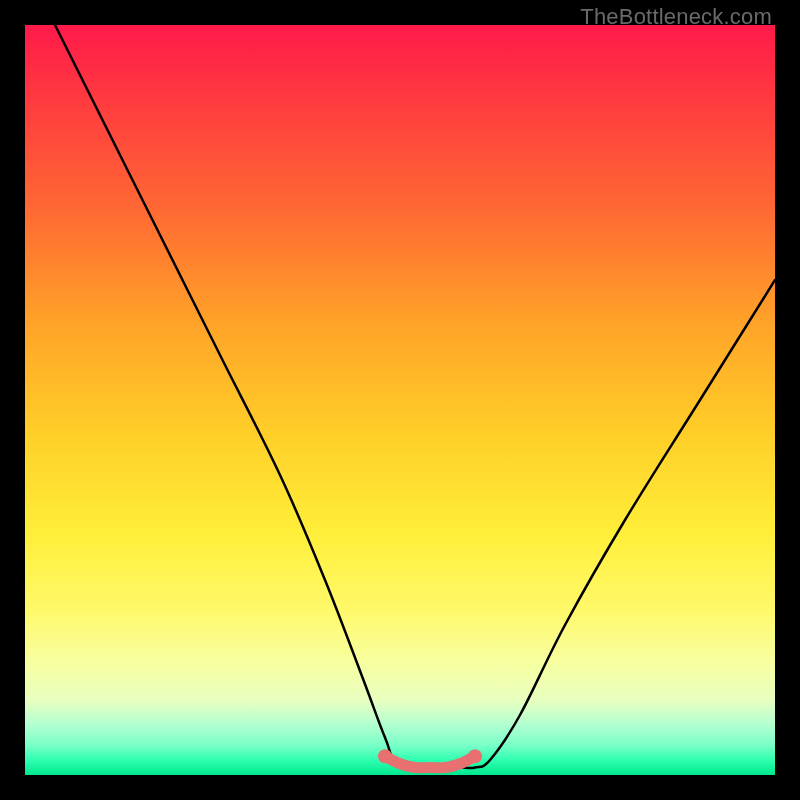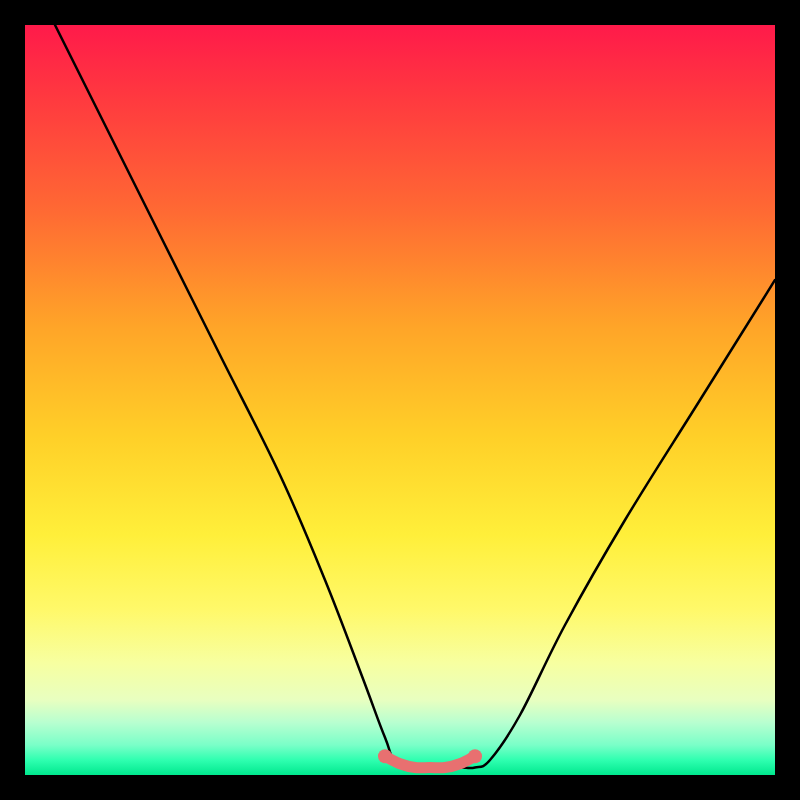--- a/index.html
+++ b/index.html
@@ -55,20 +55,21 @@
   }
   svg.curve {
     position: absolute;
     inset: 0;
   }
 </style>
 </head>
 <body>
 
 <div class="frame">
+  <div class="watermark">TheBottleneck.com</div>
   <div class="plot">
     <div class="gradient"></div>
     <svg class="curve" viewBox="0 0 750 750" preserveAspectRatio="none">
       <path d="M 30 0 C 38.1 16.2, 56.1 52.2, 75 90 C 93.9 127.8, 113.4 166.8, 135 210 C 156.6 253.2, 173.4 286.79999999999995, 195 329.99999999999994 C 216.6 373.19999999999993, 236.10000000000002 409.5, 255.00000000000003 450 C 273.90000000000003 490.5, 285.15 518.55, 300 555 C 314.85 591.45, 326.7 624.15, 337.5 652.5 C 348.3 680.85, 353.25 696.3, 360 712.5 C 366.75 728.7, 365.55 737.1, 375 742.5 C 384.45 747.9, 401.70000000000005 742.5, 412.50000000000006 742.5 C 423.30000000000007 742.5, 428.24999999999994 742.5, 434.99999999999994 742.5 C 441.74999999999994 742.5, 444.59999999999997 743.85, 450 742.5 C 455.40000000000003 741.15, 456.9 744.45, 465 735 C 473.1 725.55, 481.5 714.3, 495 690 C 508.5 665.7, 521.1 635.1, 540 600 C 558.9 564.9, 575.7 535.5, 600 495 C 624.3 454.5, 648 418.2, 675 375 C 702 331.8, 736.5 276.6, 750 255" fill="none" stroke="#000" stroke-width="2.5" stroke-linecap="round" stroke-linejoin="round"></path>
       <path d="M 360 731.25 C 362.7 732.6, 369.6 736.725, 375 738.75 C 380.4 740.775, 384.6 741.825, 390 742.5 C 395.4 743.175, 399.59999999999997 742.5, 405 742.5 C 410.40000000000003 742.5, 414.6000000000001 743.175, 420.00000000000006 742.5 C 425.40000000000003 741.825, 429.59999999999997 740.775, 434.99999999999994 738.75 C 440.3999999999999 736.725, 447.3 732.6, 450 731.25" fill="none" stroke="#e87070" stroke-width="11" stroke-linecap="round" stroke-linejoin="round"></path>
       <circle cx="360" cy="731.25" r="7" fill="#e87070"></circle>
       <circle cx="450" cy="731.25" r="7" fill="#e87070"></circle>
     </svg>
   </div>
 </div>

